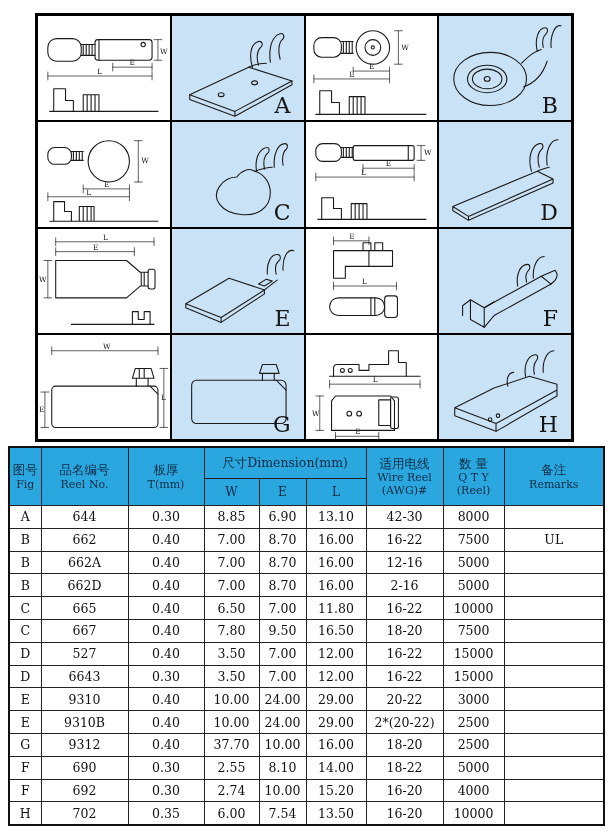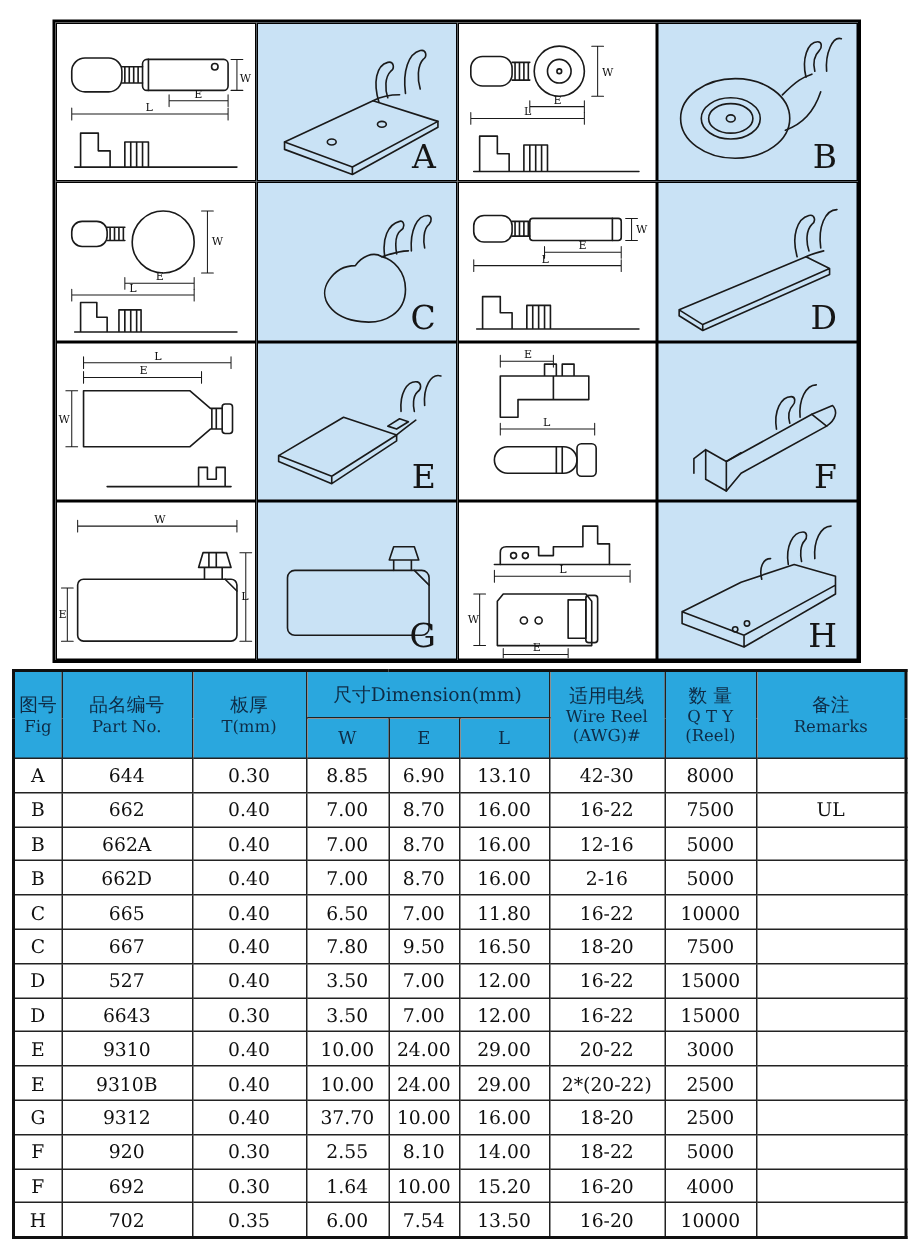--- a/index.html
+++ b/index.html
@@ -252,21 +252,21 @@
           <col style="width:100px">
       </colgroup>
       <thead>
         <tr class="main">
           <th rowspan="2">
             <span class="cn">图号</span>
             <span class="en">Fig</span>
           </th>
           <th rowspan="2">
             <span class="cn">品名编号</span>
-            <span class="en">Part No.</span>
+            <span class="en">Reel No.</span>
           </th>
           <th rowspan="2">
             <span class="cn">板厚</span>
             <span class="en">T(mm)</span>
           </th>
           <th colspan="3">
             <span class="cn">尺寸Dimension(mm)</span>
           </th>
           <th rowspan="2">
             <span class="cn">适用电线</span>
@@ -407,34 +407,34 @@
             <td>0.40</td>
             <td>37.70</td>
             <td>10.00</td>
             <td>16.00</td>
             <td>18-20</td>
             <td>2500</td>
             <td></td>
           </tr>
           <tr>
             <td>F</td>
-            <td>920</td>
+            <td>690</td>
             <td>0.30</td>
             <td>2.55</td>
             <td>8.10</td>
             <td>14.00</td>
             <td>18-22</td>
             <td>5000</td>
             <td></td>
           </tr>
           <tr>
             <td>F</td>
             <td>692</td>
             <td>0.30</td>
-            <td>1.64</td>
+            <td>2.74</td>
             <td>10.00</td>
             <td>15.20</td>
             <td>16-20</td>
             <td>4000</td>
             <td></td>
           </tr>
           <tr>
             <td>H</td>
             <td>702</td>
             <td>0.35</td>

